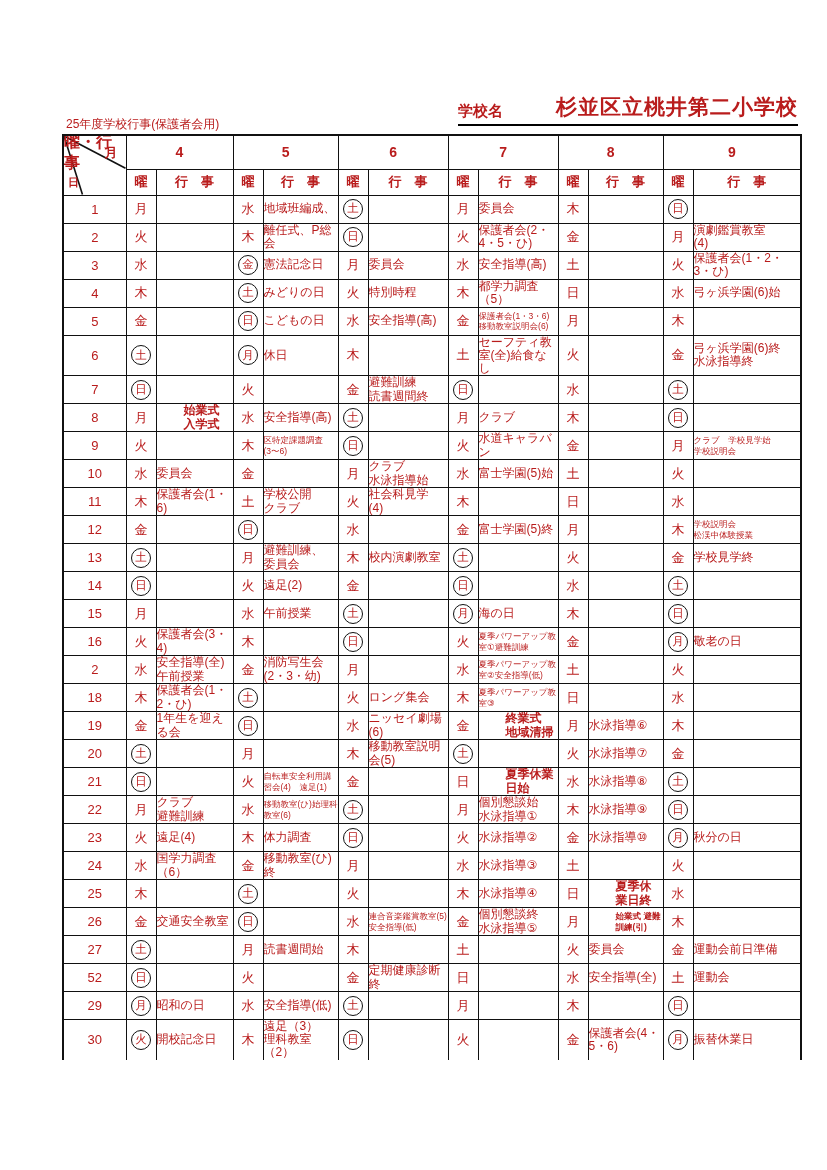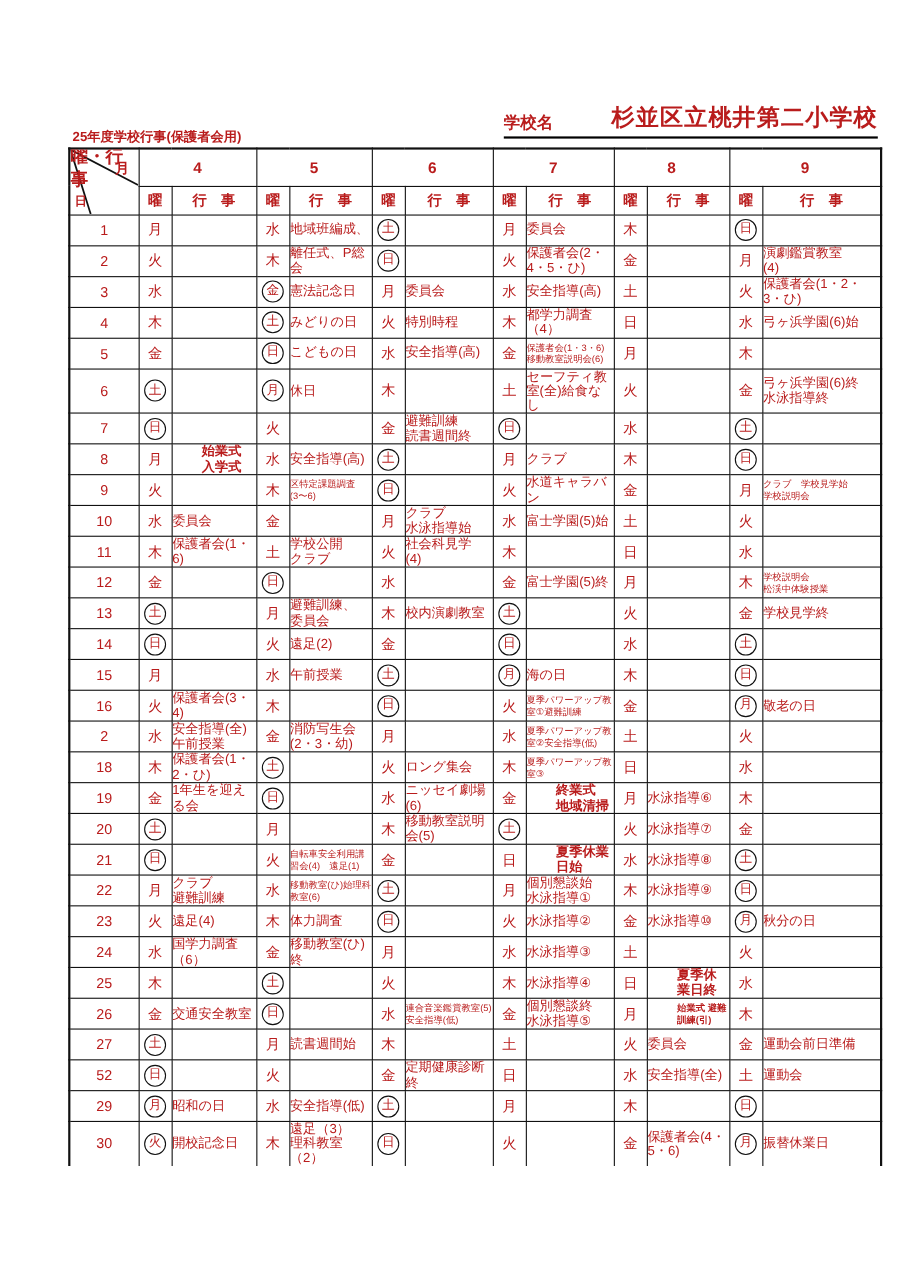--- a/index.html
+++ b/index.html
@@ -7,21 +7,21 @@
     position:relative; width:827px; height:1060px; background:#ffffff;
     font-family:"Liberation Sans","DejaVu Sans",sans-serif; color:#b91c1c;
   }
   .school-line {
     position:absolute; left:458px; top:93px; width:340px;
     display:flex; justify-content:space-between; align-items:flex-end;
     border-bottom:2px solid #000; padding-bottom:3px;
   }
   .school-label { font-size:15px; font-weight:bold; }
   .school-name  { font-size:21px; font-weight:bold; letter-spacing:1px; }
-  .doc-title { position:absolute; left:66px; top:116px; font-size:12px; font-weight:bold; }
+  .doc-title { position:absolute; left:66px; top:116px; font-size:12px; font-weight:normal; }
 
   table.cal {
     position:absolute; left:62px; top:134px; width:738px;
     border-collapse:collapse; table-layout:fixed; border:2px solid #111;
   }
   table.cal td, table.cal th { border:1px solid #111; padding:0; overflow:hidden; vertical-align:middle; }
   tr.hr1 { height:34px; }
   tr.hr2 { height:26px; }
   tbody tr { height:28px; }
 
@@ -160,21 +160,21 @@
         <tr>
           <td class="day-c">4</td>
           <td class="wd-c">木</td>
           <td class="ev-c"></td>
           <td class="wd-c"><span class="cir">土</span></td>
           <td class="ev-c">みどりの日</td>
           <td class="wd-c">火</td>
           <td class="ev-c">特別時程</td>
           <td class="wd-c">木</td>
           <td class="ev-c">都学力調査
-（4）</td>
+（5）</td>
           <td class="wd-c">日</td>
           <td class="ev-c"></td>
           <td class="wd-c">水</td>
           <td class="ev-c">弓ヶ浜学園(6)始</td>
         </tr>
         <tr>
           <td class="day-c">5</td>
           <td class="wd-c">金</td>
           <td class="ev-c"></td>
           <td class="wd-c"><span class="cir">日</span></td>

